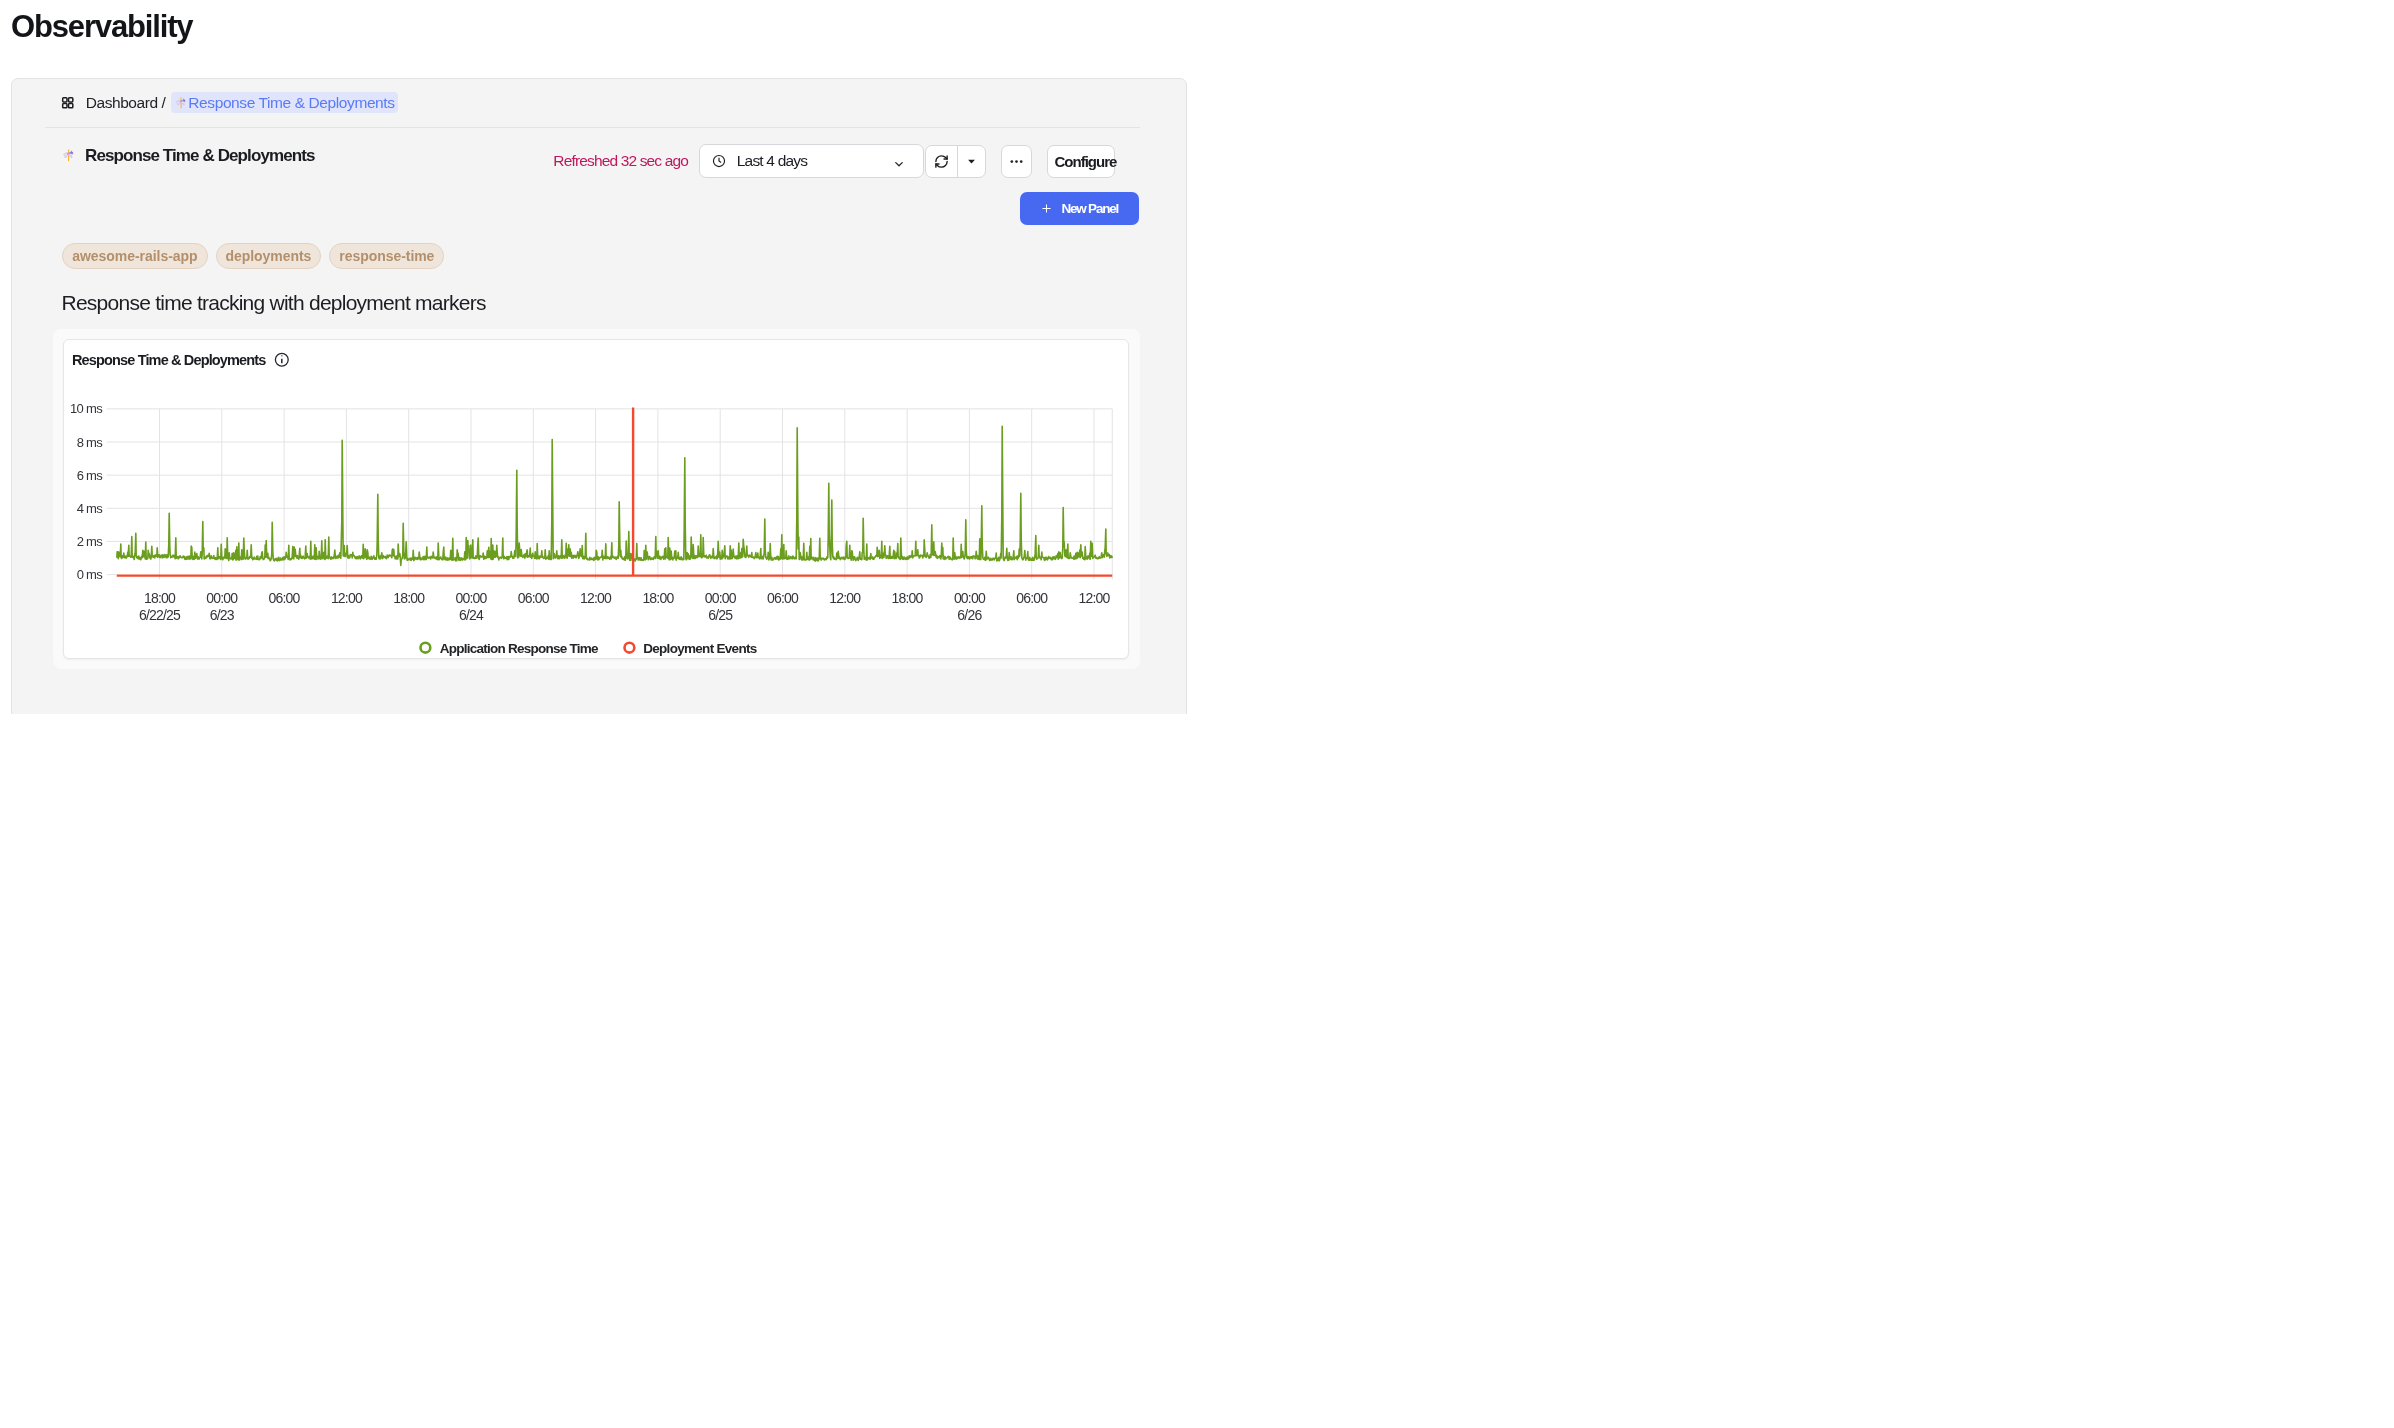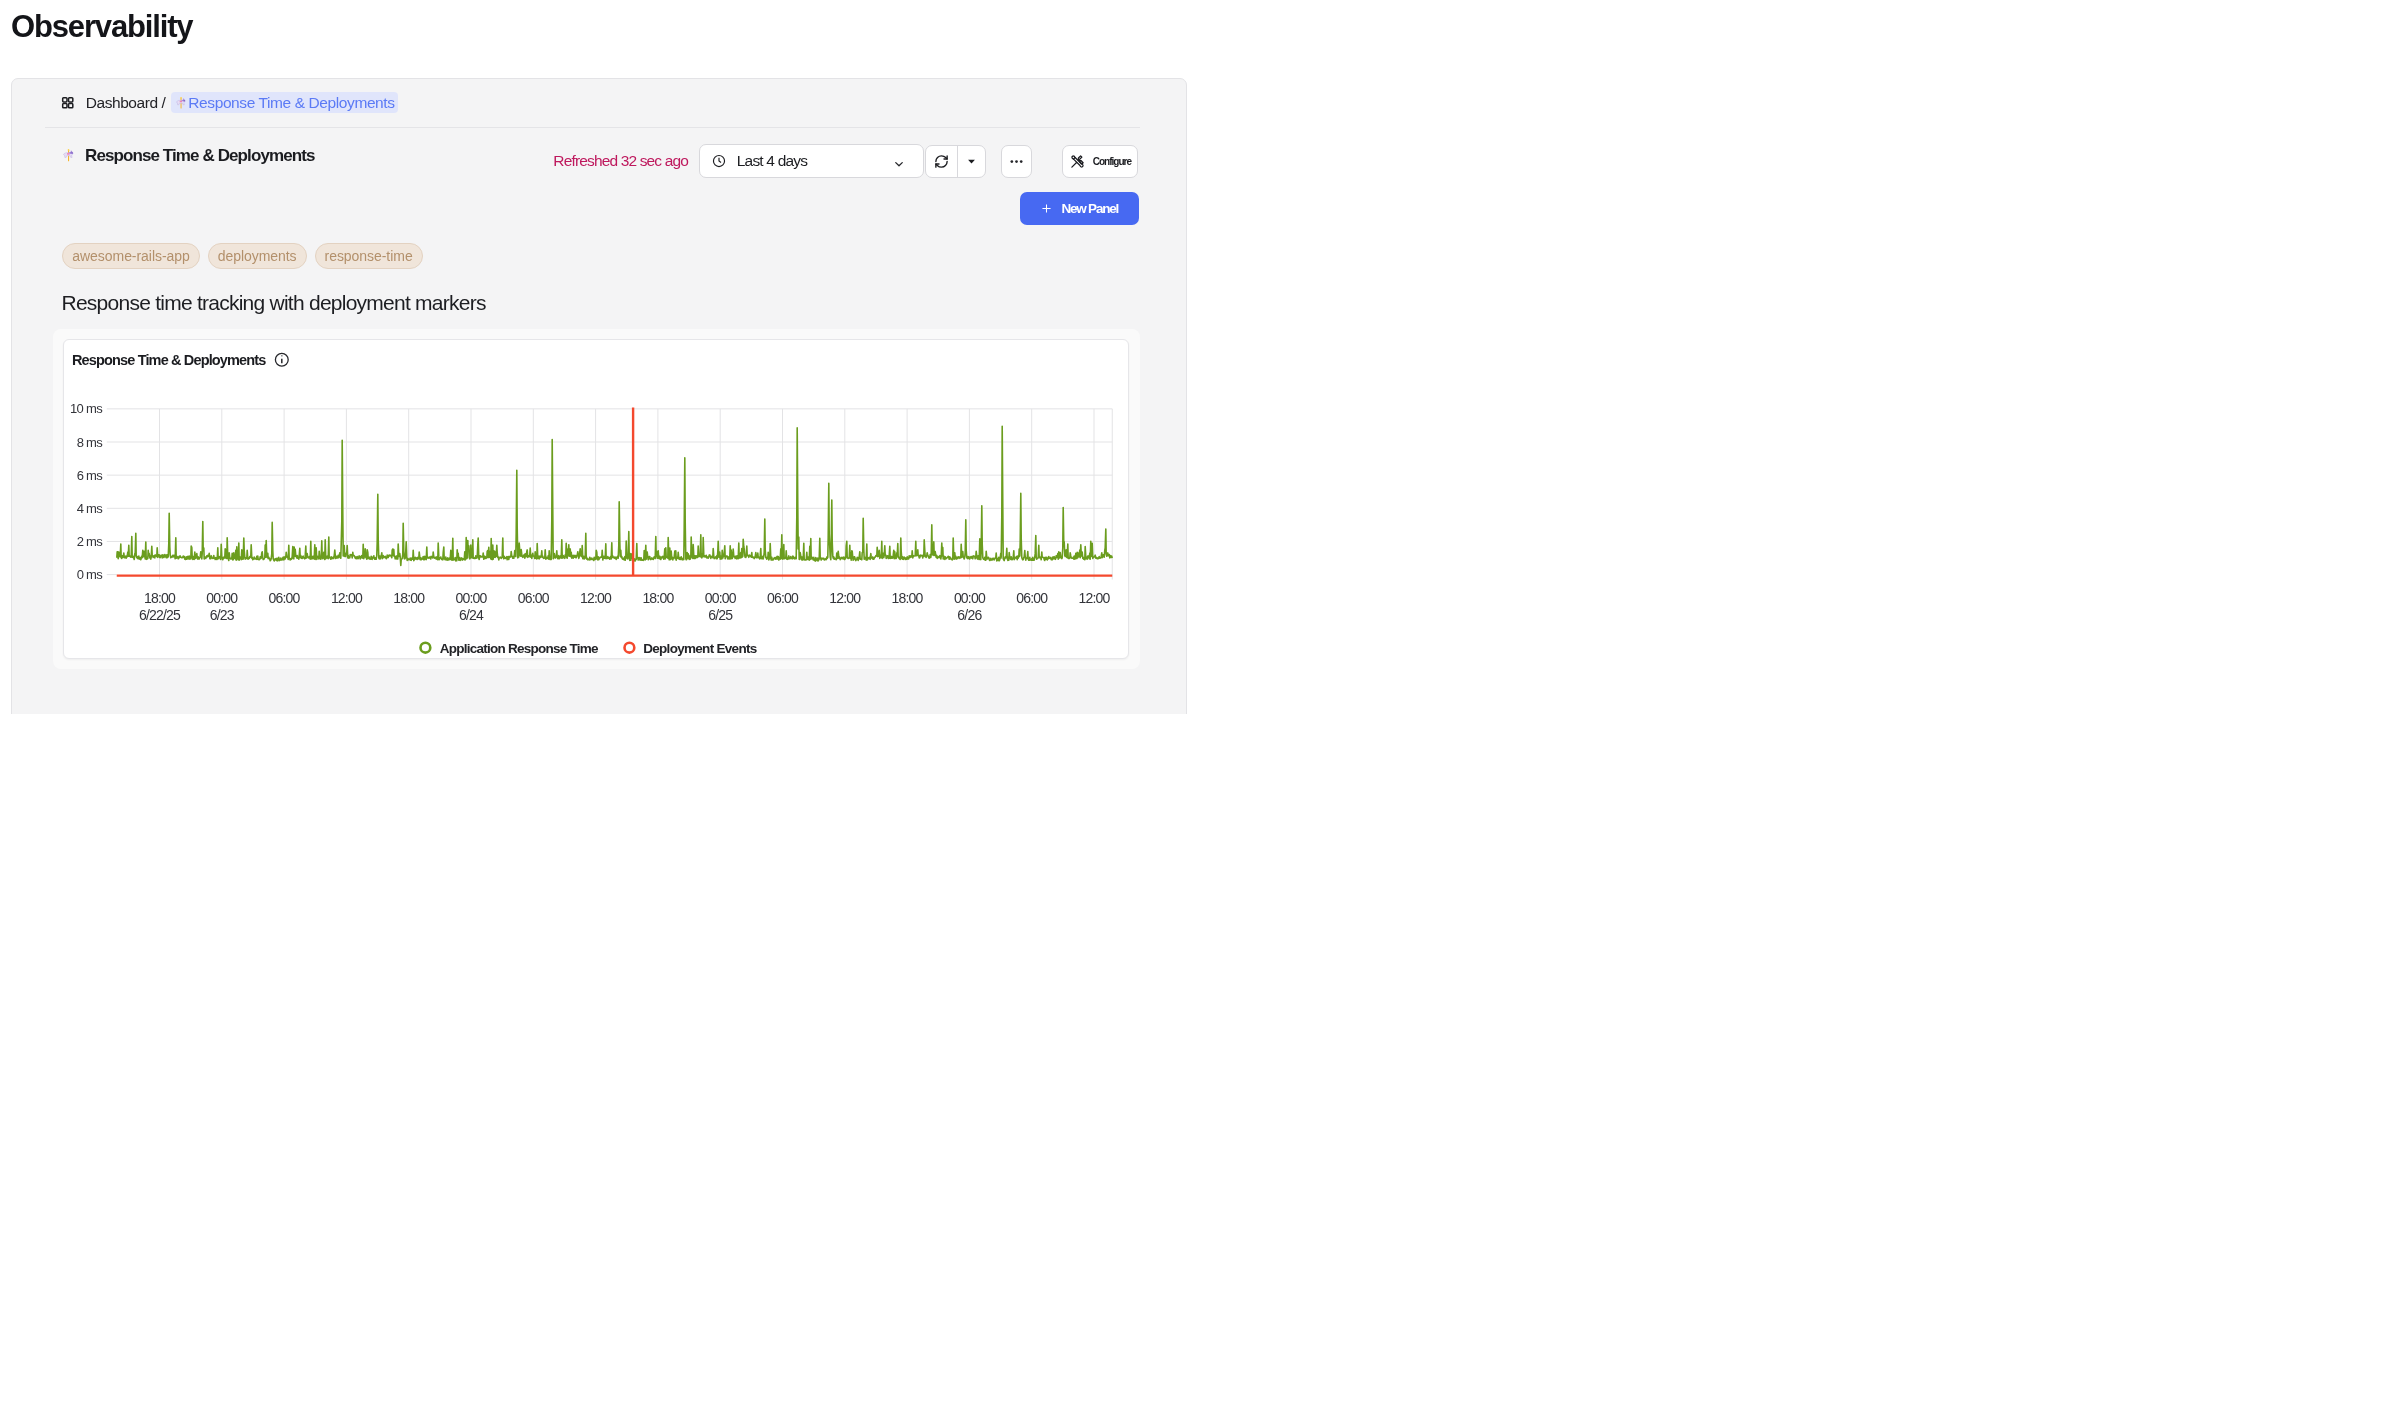--- a/index.html
+++ b/index.html
@@ -25,30 +25,30 @@
   align-items:center; padding-left:12px; font-size:15.5px; letter-spacing:-0.8px; color:#1c1d21; }
 .select .lbl { margin-left:10.75px; }
 .select .chev { position:absolute; right:18.5px; top:10.5px; }
 .btn { position:absolute; background:#fff; border:1px solid #d8d8dc; border-radius:7px;
   display:flex; align-items:center; justify-content:center; }
 .refresh-group { left:913px; top:66px; width:61px; height:33px; padding:0; }
 .refresh-group .cell { height:100%; display:flex; align-items:center; justify-content:center; }
 .refresh-group .cell:first-child { width:32px; }
 .refresh-group .cell + .cell { width:29px; border-left:1px solid #d8d8dc; }
 .dots { left:989.3px; top:66px; width:30.6px; height:33px; }
-.configure { left:1035.4px; top:66px; width:76px; height:33px; font-size:10px;
-  font-weight:bold; color:#1b1c20; gap:8px; letter-spacing:-1.0px;margin-left:15px; }
+.configure { left:1035.4px; top:66px; width:68px; height:33px; font-size:15px;
+  font-weight:bold; color:#1b1c20; gap:8px; letter-spacing:-1.0px; }
 .newpanel { position:absolute; left:1007.5px; top:113.2px; width:119.5px; height:33.2px;
   background:#4769f2; border-radius:7px; display:flex; align-items:center;
   justify-content:center; gap:8px; color:#fff; font-size:13.5px; font-weight:bold;
   letter-spacing:-1.2px; }
 .tags { position:absolute; left:50.3px; top:164.7px; display:flex; gap:8px; }
 .tag { height:26.3px; padding:0 9px; display:flex; align-items:center;
   background:#f0e5da; border:1px solid #e3d2c1; border-radius:14px;
-  font-size:14px; font-weight:normal; color:#b3906b; letter-spacing:-0.05px; }
+  font-size:14px; font-weight:bold; color:#b3906b; letter-spacing:-0.05px; }
 .desc { position:absolute; left:49.5px; top:212.2px; font-size:21px;
   letter-spacing:-0.75px; color:#1d1e22; }
 .wrapper { position:absolute; left:40.5px; top:250.5px; width:1087px; height:339.5px;
   background:#fafafa; border-radius:8px; }
 .panel { position:absolute; left:10.75px; top:10px; width:1066px; height:320px;
   background:#fff; border:1px solid #e6e6e9; border-radius:6px;
   box-shadow:0 1px 2px rgba(0,0,0,0.05); overflow:hidden; }
 .chart { position:absolute; left:-1px; top:-1px; }
 </style></head>
 <body>

